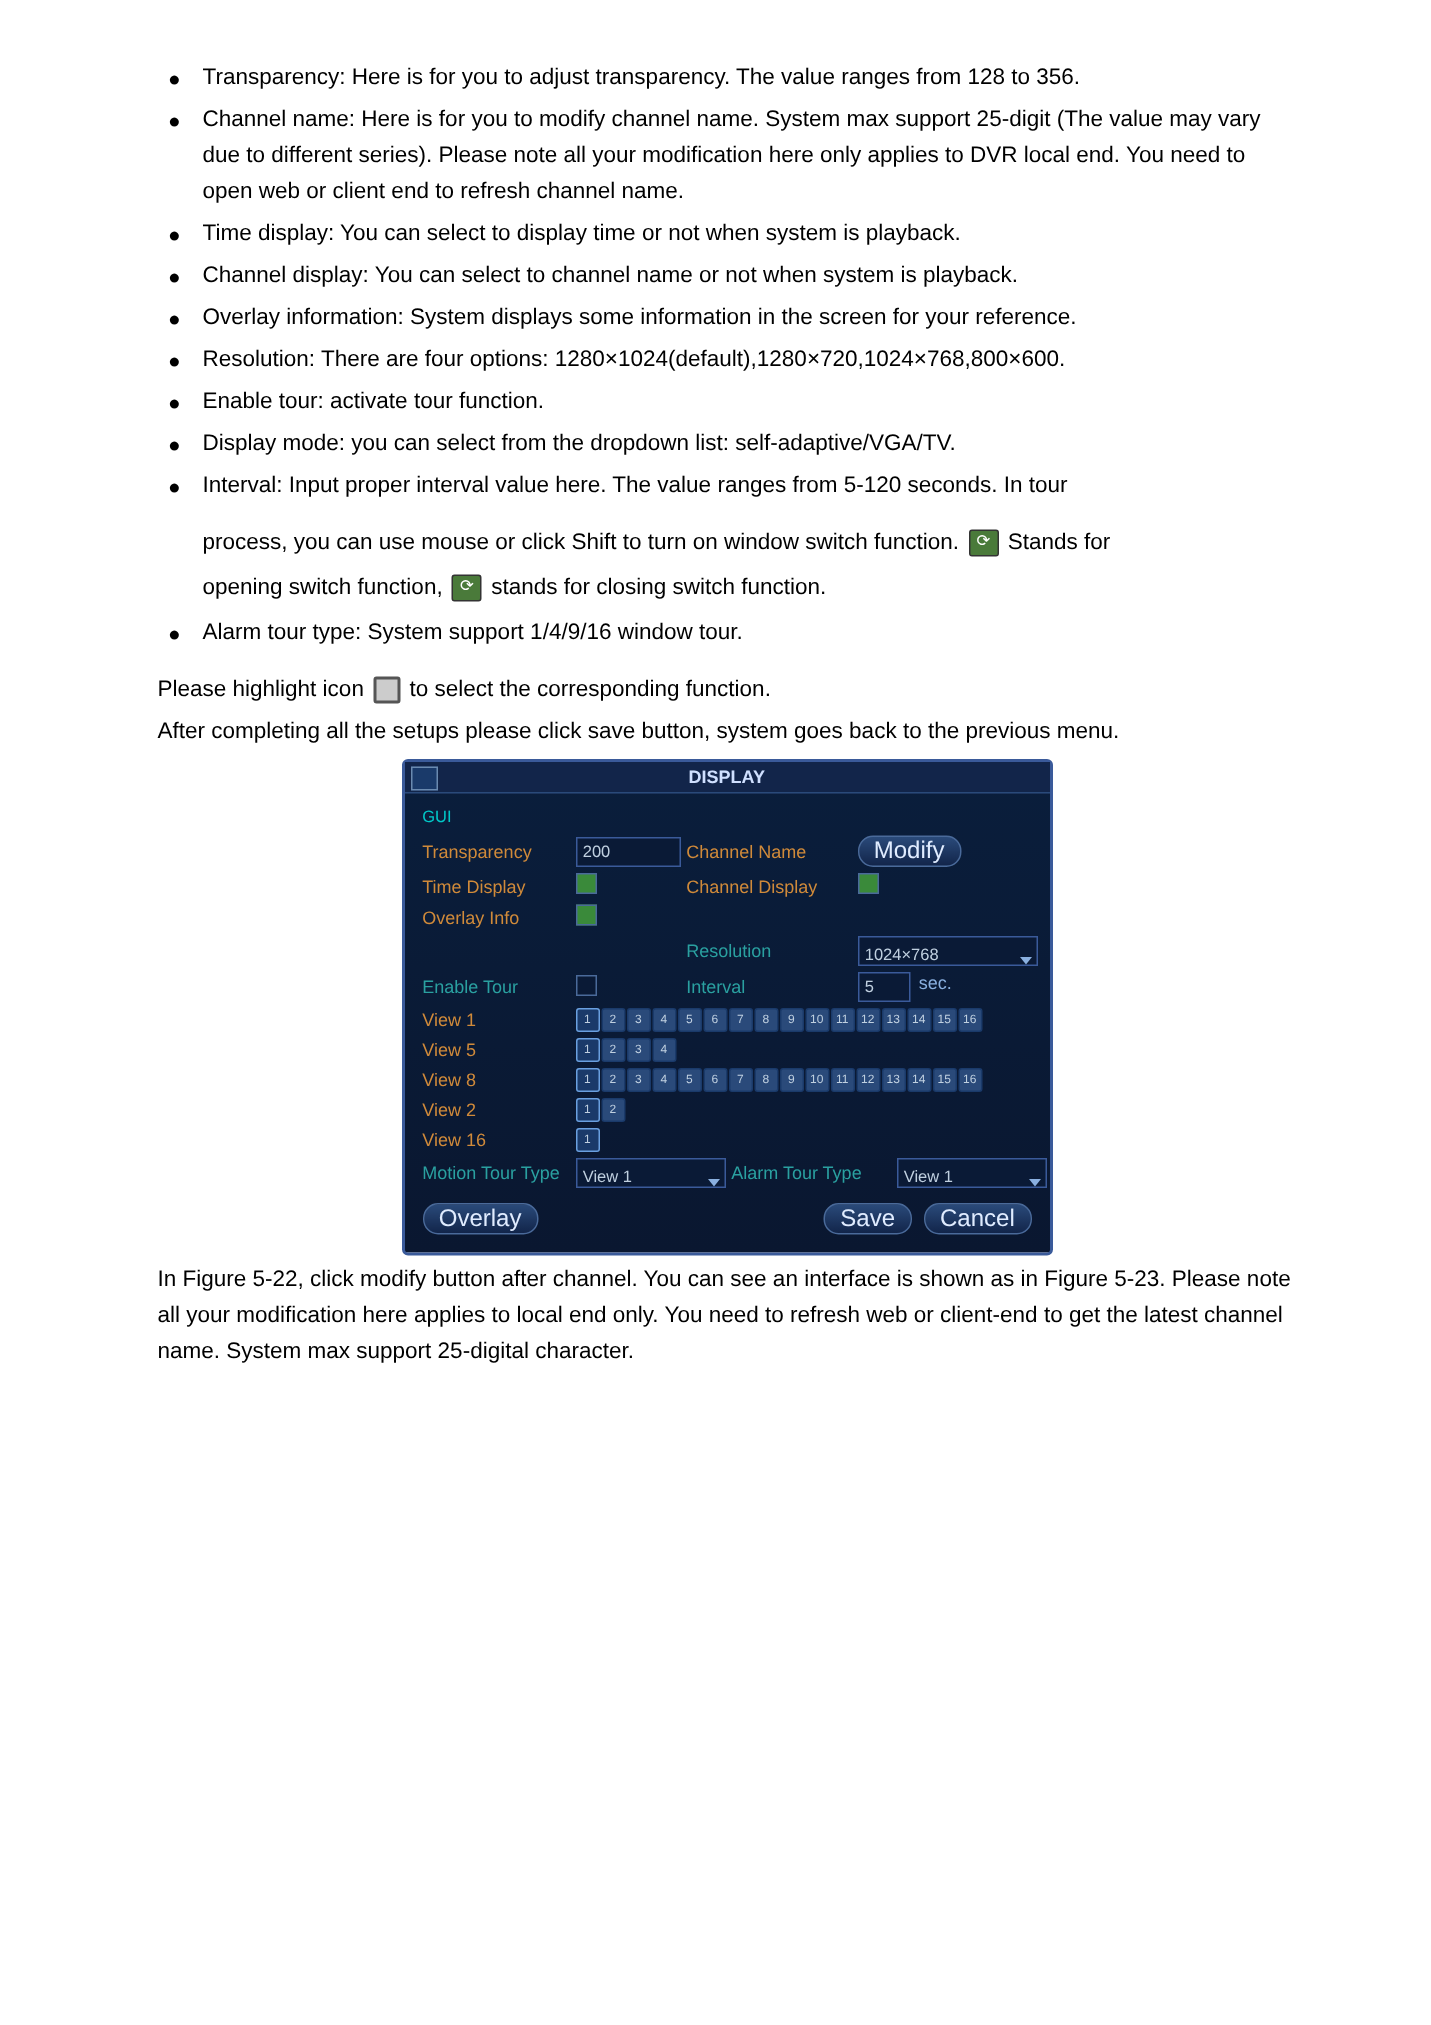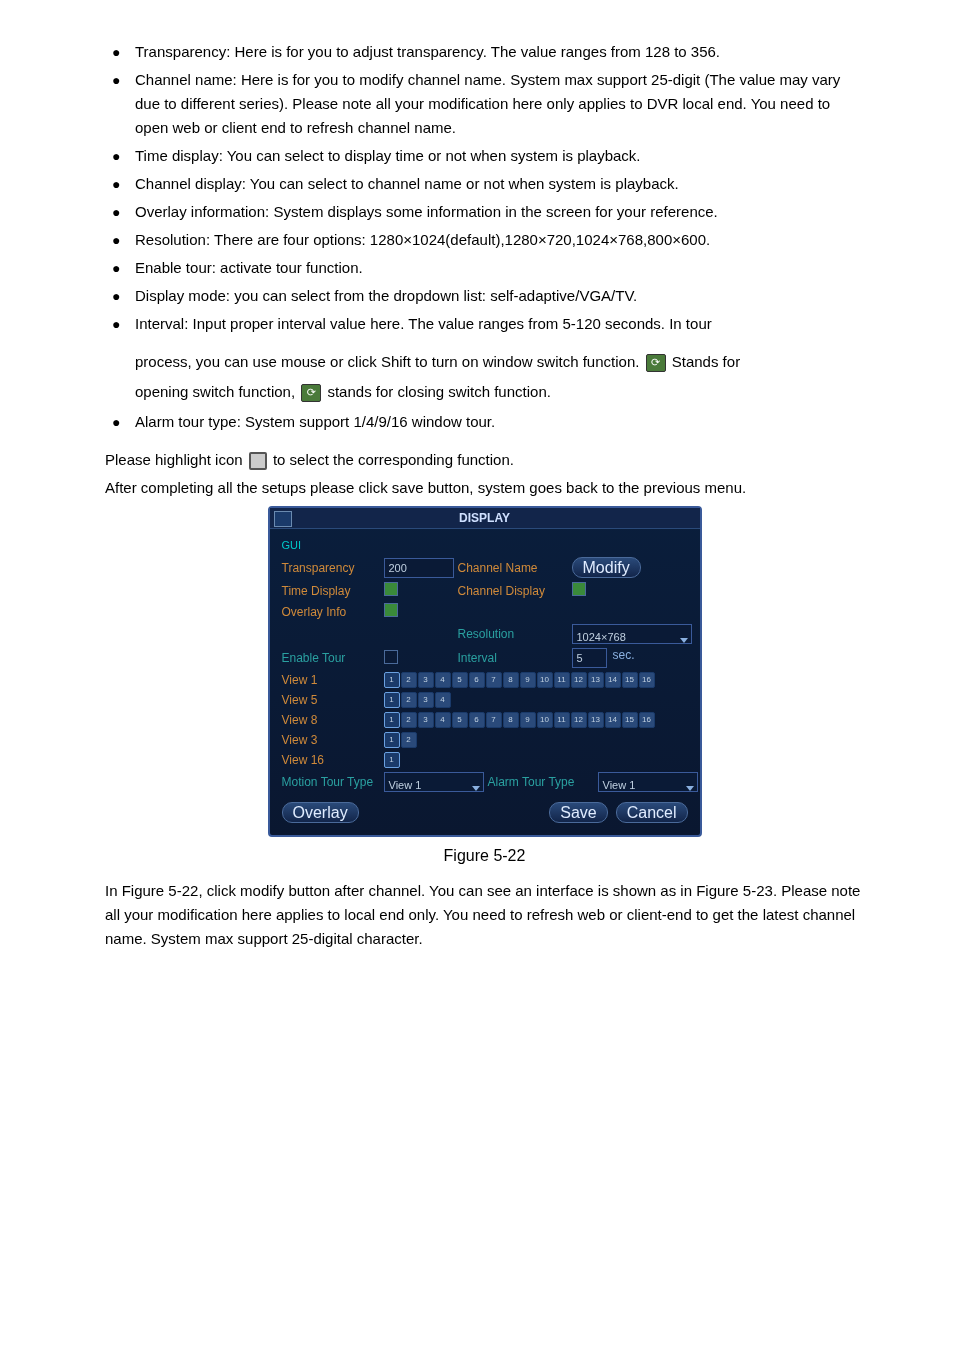--- a/index.html
+++ b/index.html
@@ -321,21 +321,21 @@
             <div class="n">10</div>
             <div class="n">11</div>
             <div class="n">12</div>
             <div class="n">13</div>
             <div class="n">14</div>
             <div class="n">15</div>
             <div class="n">16</div>
         </div>
       </div>
       <div class="rowgrid" style="grid-template-columns:98px 1fr;">
-        <div class="label-orange">View 3</div>
+        <div class="label-orange">View 2</div>
         <div class="numtrack">
           <div class="n sel">1</div>
             <div class="n">2</div>
         </div>
       </div>
       <div class="rowgrid" style="grid-template-columns:98px 1fr;">
         <div class="label-orange">View 16</div>
         <div class="numtrack">
           <div class="n sel">1</div>
         </div>
@@ -356,17 +356,16 @@
 
       <div class="btn-row">
         <span class="btn">Overlay</span>
         <span class="spacer"></span>
         <span class="btn">Save</span>
         <span class="btn">Cancel</span>
       </div>
     </div>
   </div>
 
-  <div class="figlabel">Figure 5-22</div>
 
   <div class="para">In Figure 5-22, click modify button after channel. You can see an interface is shown as in Figure 5-23. Please note all your modification here applies to local end only. You need to refresh web or client-end to get the latest channel name. System max support 25-digital character.</div>
 
 </div>
 
 </body></html>

